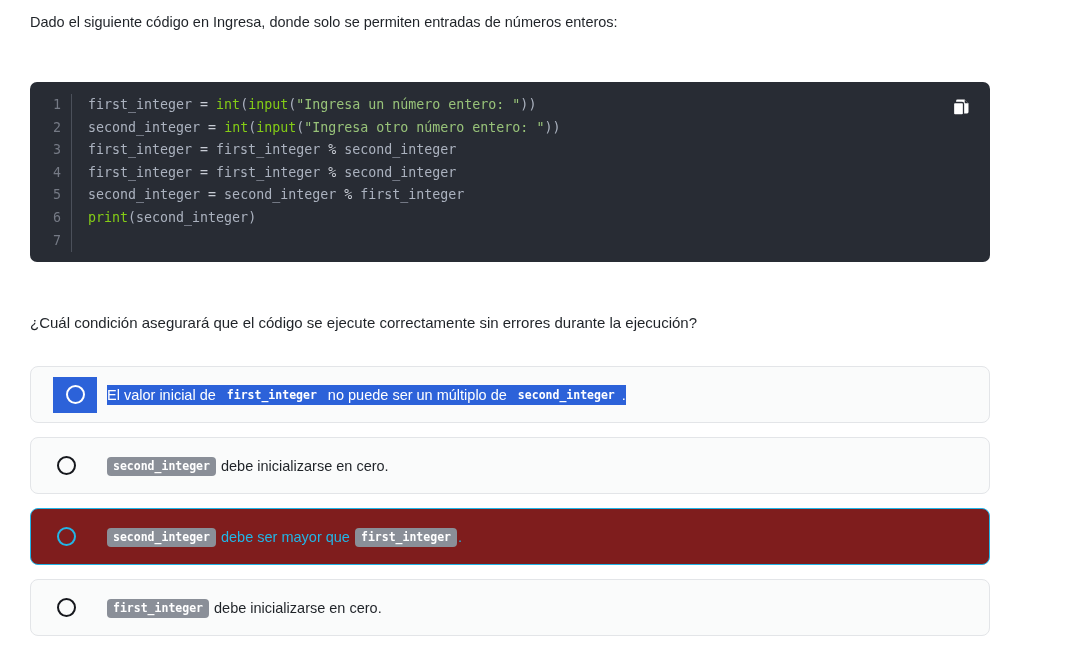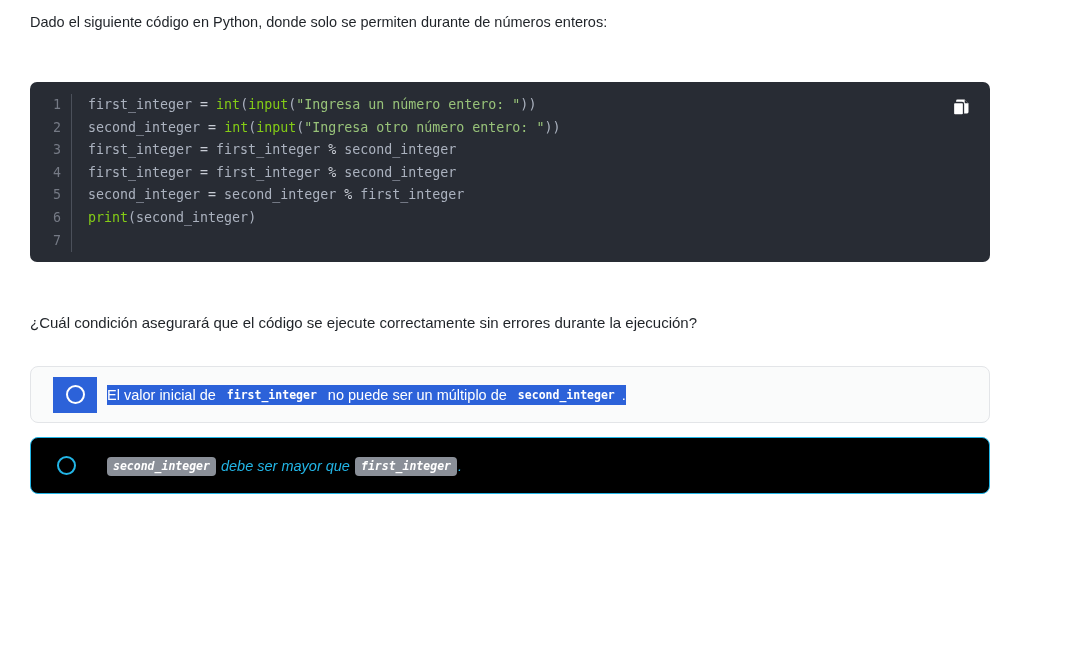--- a/index.html
+++ b/index.html
@@ -102,22 +102,21 @@
     background: #fafbfb;
     border: 1px solid #e3e5e8;
     border-radius: 8px;
     box-sizing: border-box;
     display: flex;
     align-items: center;
     cursor: pointer;
   }
   .option.selected {
     border: 1.6px solid #22b5e6;
-    background: #000000;
-    font-style: italic;
+    background: #7f1d1d;
   }
   .radio {
     flex: 0 0 auto;
     width: 19px;
     height: 19px;
     border-radius: 50%;
     border: 2px solid #16181d;
     margin-left: 26px;
     box-sizing: border-box;
   }
@@ -168,21 +167,21 @@
     -webkit-box-decoration-break: clone;
   }
   .option.highlighted .chip {
     background: #2c62d9;
     color: #ffffff;
   }
 </style>
 </head>
 <body>
 
-<div class="intro">Dado el siguiente código en Python, donde solo se permiten durante de números enteros:</div>
+<div class="intro">Dado el siguiente código en Ingresa, donde solo se permiten entradas de números enteros:</div>
 
 <div class="code-block">
   <div class="code-inner">
     <div class="gutter">
         <div>1</div>
         <div>2</div>
         <div>3</div>
         <div>4</div>
         <div>5</div>
         <div>6</div>
@@ -202,17 +201,25 @@
 
 <div class="question">¿Cuál condición asegurará que el código se ejecute correctamente sin errores durante la ejecución?</div>
 
 <div class="options">
     <div class="option highlighted">
       <div class="radio-wrap">
         <div class="radio"></div>
       </div>
       <div class="opt-text"><span class="sel"><span>El valor inicial de </span><span class="chip">first_integer</span><span> no puede ser un múltiplo de </span><span class="chip">second_integer</span><span>.</span></span></div>
     </div>
+    <div class="option">
+      <div class="radio"></div>
+      <div class="opt-text"><span><span class="chip">second_integer</span><span> debe inicializarse en cero.</span></span></div>
+    </div>
     <div class="option selected">
       <div class="radio"></div>
       <div class="opt-text"><span><span class="chip">second_integer</span><span> debe ser mayor que </span><span class="chip">first_integer</span><span>.</span></span></div>
     </div>
+    <div class="option">
+      <div class="radio"></div>
+      <div class="opt-text"><span><span class="chip">first_integer</span><span> debe inicializarse en cero.</span></span></div>
+    </div>
   </div>
 
 </body></html>

